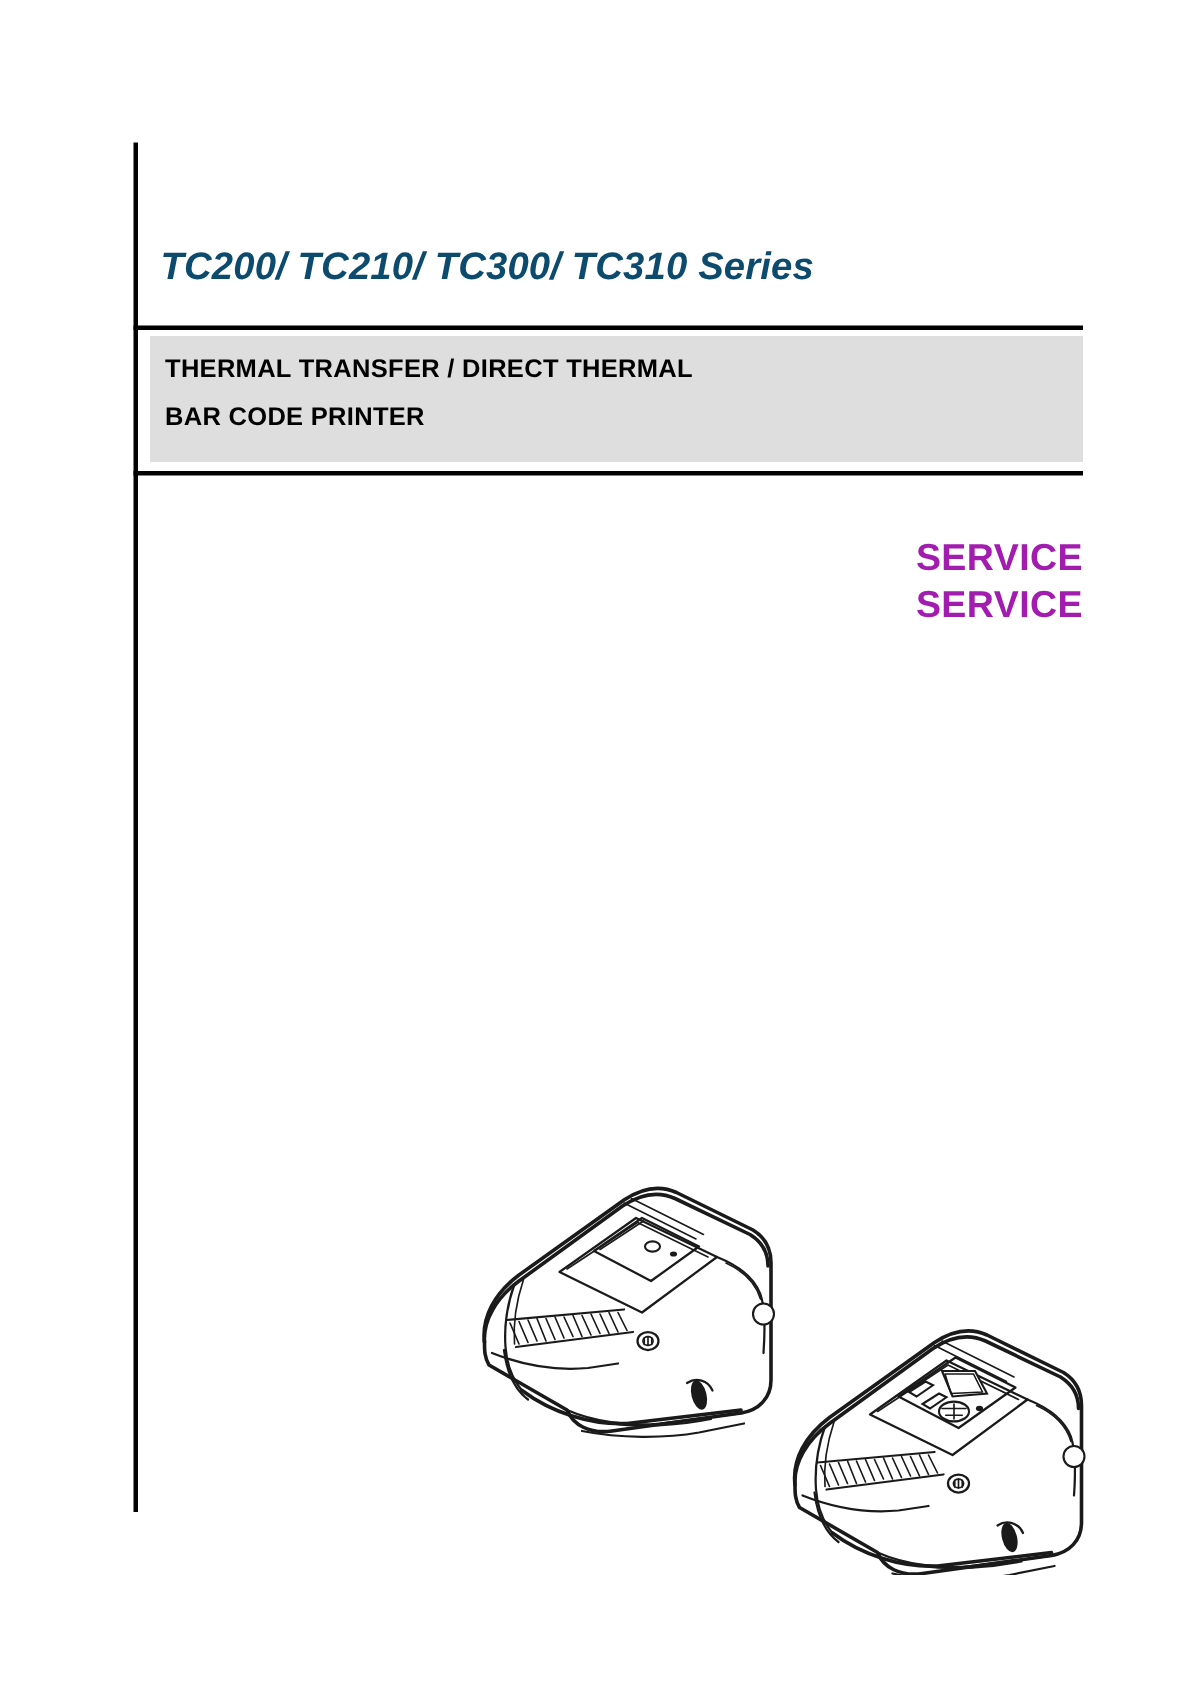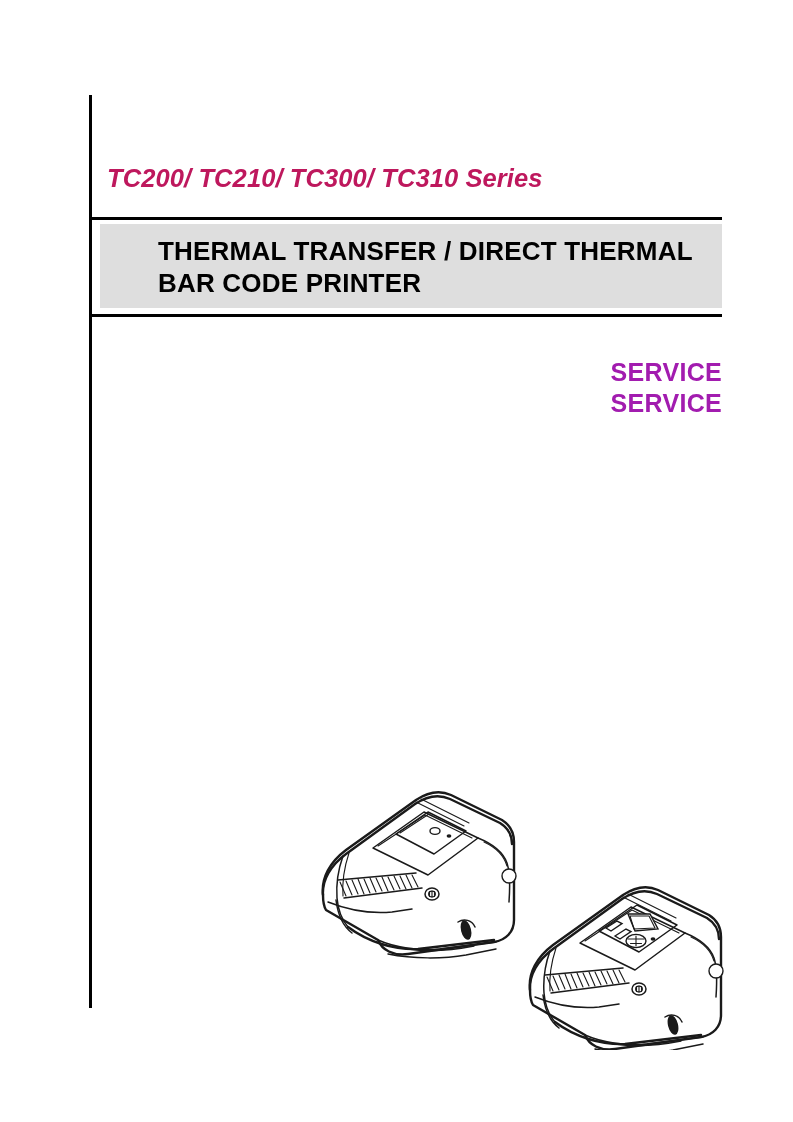--- a/index.html
+++ b/index.html
@@ -42,42 +42,41 @@
 
   
   .series-title {
     position: absolute;
     left: 107px;
     top: 164px;
     font-size: 25.5px;
     font-weight: bold;
     font-style: italic;
     letter-spacing: 0.1px;
-    color: #be185d;
+    color: #0c4a6e;
     white-space: nowrap;
   }
 
   
   .subtitle-band {
     position: absolute;
     left: 100px;
     top: 224px;
     width: 622px;
     height: 84px;
     background: #dedede;
   }
   .subtitle-band .line {
     position: absolute;
     left: 10px;
-    font-size: 26px;
+    font-size: 17px;
     font-weight: bold;
     color: #000000;
     white-space: nowrap;
     letter-spacing: 0.2px;
-    margin-left: 48px;
   }
   .subtitle-band .line1 { top: 12px; }
   .subtitle-band .line2 { top: 44px; }
 
   
   .doc-type {
     position: absolute;
     right: 71px;
     top: 357px;
     text-align: right;

